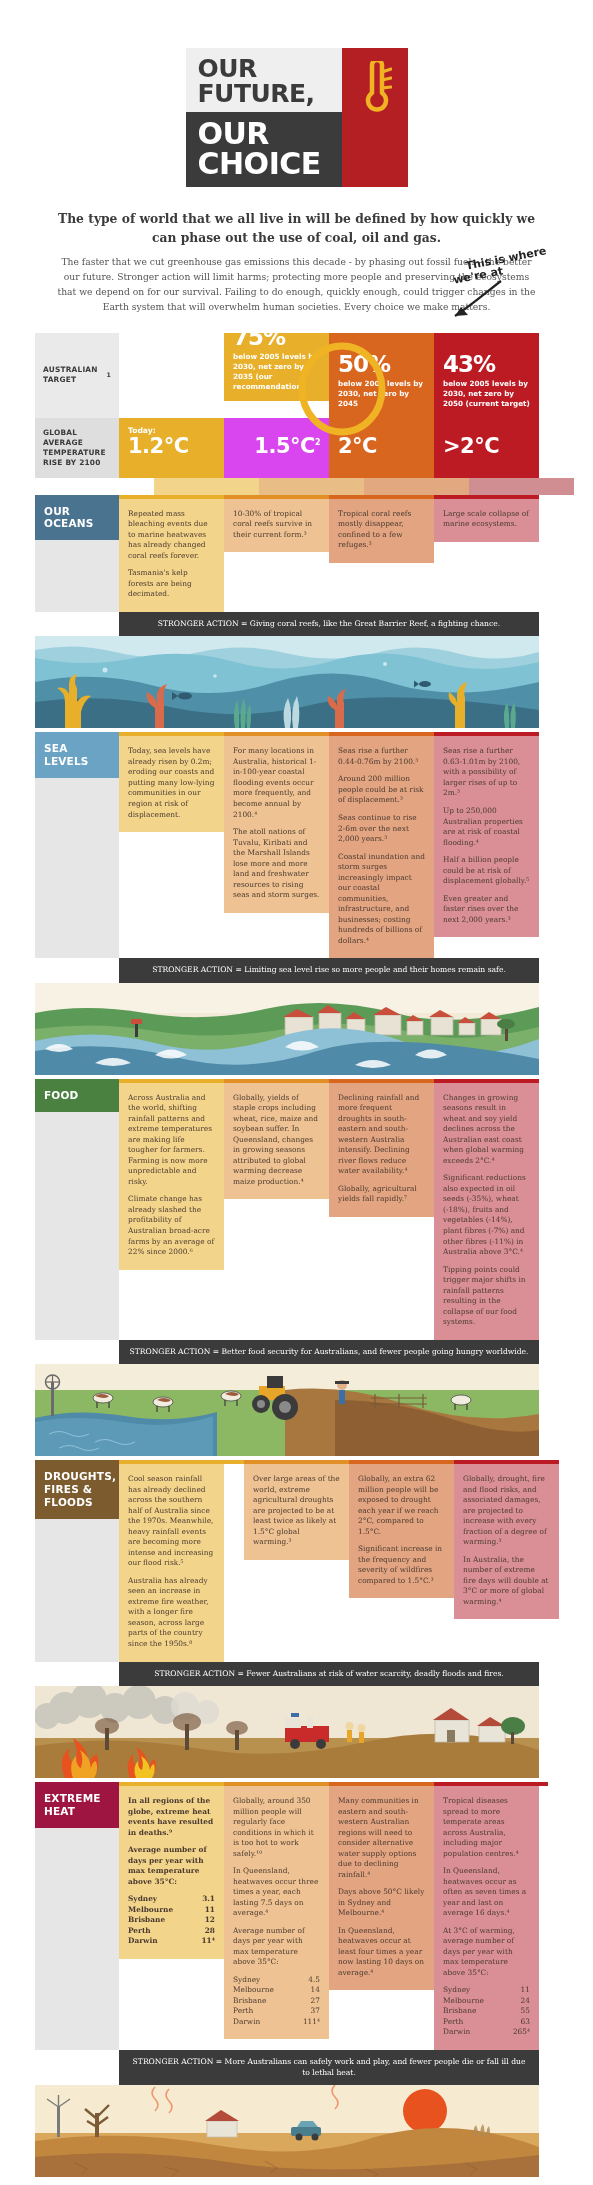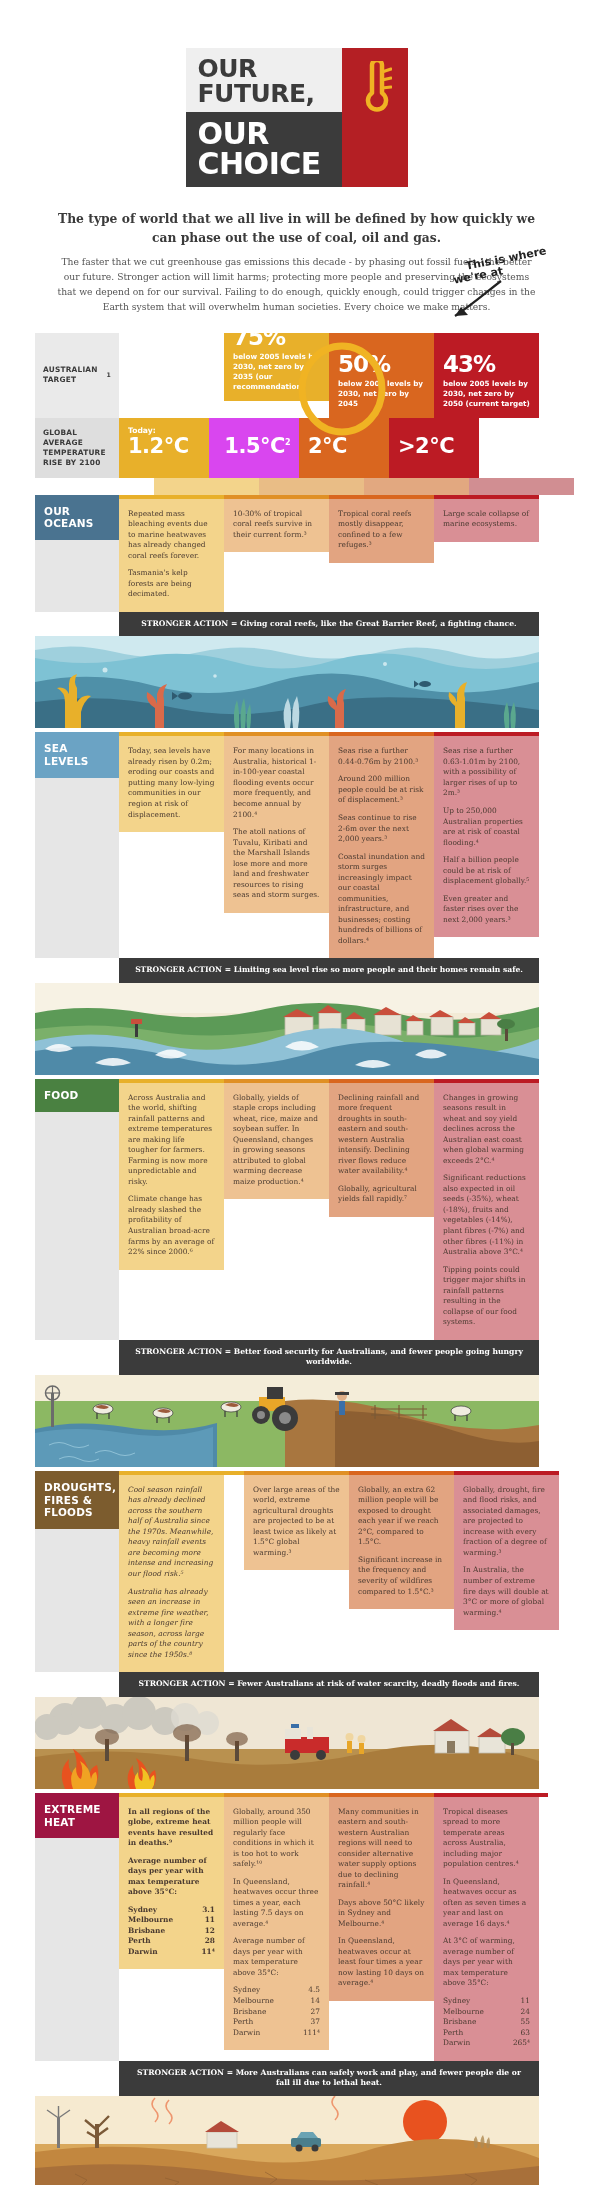--- a/index.html
+++ b/index.html
@@ -70,21 +70,21 @@
     font-family:"DejaVu Sans", sans-serif; font-weight:bold;
     font-size:23px; line-height:1; letter-spacing:-1px;
   }
   .tgt-cell .sub {
     font-family:"DejaVu Sans", sans-serif; font-weight:bold;
     font-size:7.2px; line-height:1.38; margin-top:3px;
   }
   .tgt-spacer { width:105px; }
 
   .temp-cell {
-    width:90px; color:#fff; padding:8px 9px;
+    width:105px; color:#fff; padding:8px 9px;
   }
   .temp-cell .today {
     font-family:"DejaVu Sans", sans-serif; font-weight:bold;
     font-size:7.6px; margin-bottom:1px;
   }
   .temp-cell .deg {
     font-family:"DejaVu Sans", sans-serif; font-weight:bold;
     font-size:21px; line-height:1; letter-spacing:-0.5px;
   }
   .temp-cell .deg sup { font-size:8px; vertical-align:super; }
@@ -123,21 +123,21 @@
   .t3 { background:#d9661f; } .t4 { background:#bc1b24; }
   .b1 { background:#f3d48b; } .b2 { background:#eec292; }
   .b3 { background:#e2a481; } .b4 { background:#d98f95; }
 
   .citytable { width:100%; border-collapse:collapse; margin-top:0px; }
   .citytable td { font-family:"DejaVu Serif", serif; font-size:7.4px; padding:0; line-height:1.42;}
   .citytable td.num { text-align:right; }
 
   .action-bar {
     background:#3b3b3b; color:#fff; text-align:center;
-    font-family:"DejaVu Serif", serif; font-weight:bold; font-size:7.6px;
+    font-family:"DejaVu Serif", serif; font-weight:normal; font-size:7.6px;
     padding:7px 10px; line-height:1.4;
     margin-left:84px; width:420px;
   }
 
   
   .band { margin-left:35px; width:504px; position:relative; overflow:hidden; }
 
   
   .notes {
     padding:12px 18px 10px 38px;
@@ -485,21 +485,21 @@
 <line x1="388" y1="30" x2="388" y2="44"></line>
             <line x1="336" y1="34" x2="392" y2="34"></line>
 <line x1="336" y1="40" x2="392" y2="40"></line>
           </g>
 </svg></div>
       <div class="section">
         <div class="sec-grid">
           <div class="sec-label-wrap" style="min-height: 33px;">
             <div class="sec-label" style="background:#7c5c2e">DROUGHTS, FIRES &amp; FLOODS</div>
           </div>
-          <div style="width:125px;font-style:italic;">
+          <div style="width:125px;">
             <div class="topbar t1"></div>
             <div class="sec-col b1" style="min-height: 29px;">
               <p>Cool season rainfall has already declined across the southern half of Australia since the 1970s. Meanwhile, heavy rainfall events are becoming more intense and increasing our flood risk.⁵</p>
               <p>Australia has already seen an increase in extreme fire weather, with a longer fire season, across large parts of the country since the 1950s.⁸</p>
             </div>
           </div>
           <div style="width:105px;">
             <div class="topbar t2"></div>
             <div class="sec-col b2" style="min-height: 29px;">
               <p>Over large areas of the world, extreme agricultural droughts are projected to be at least twice as likely at 1.5°C global warming.³</p>

